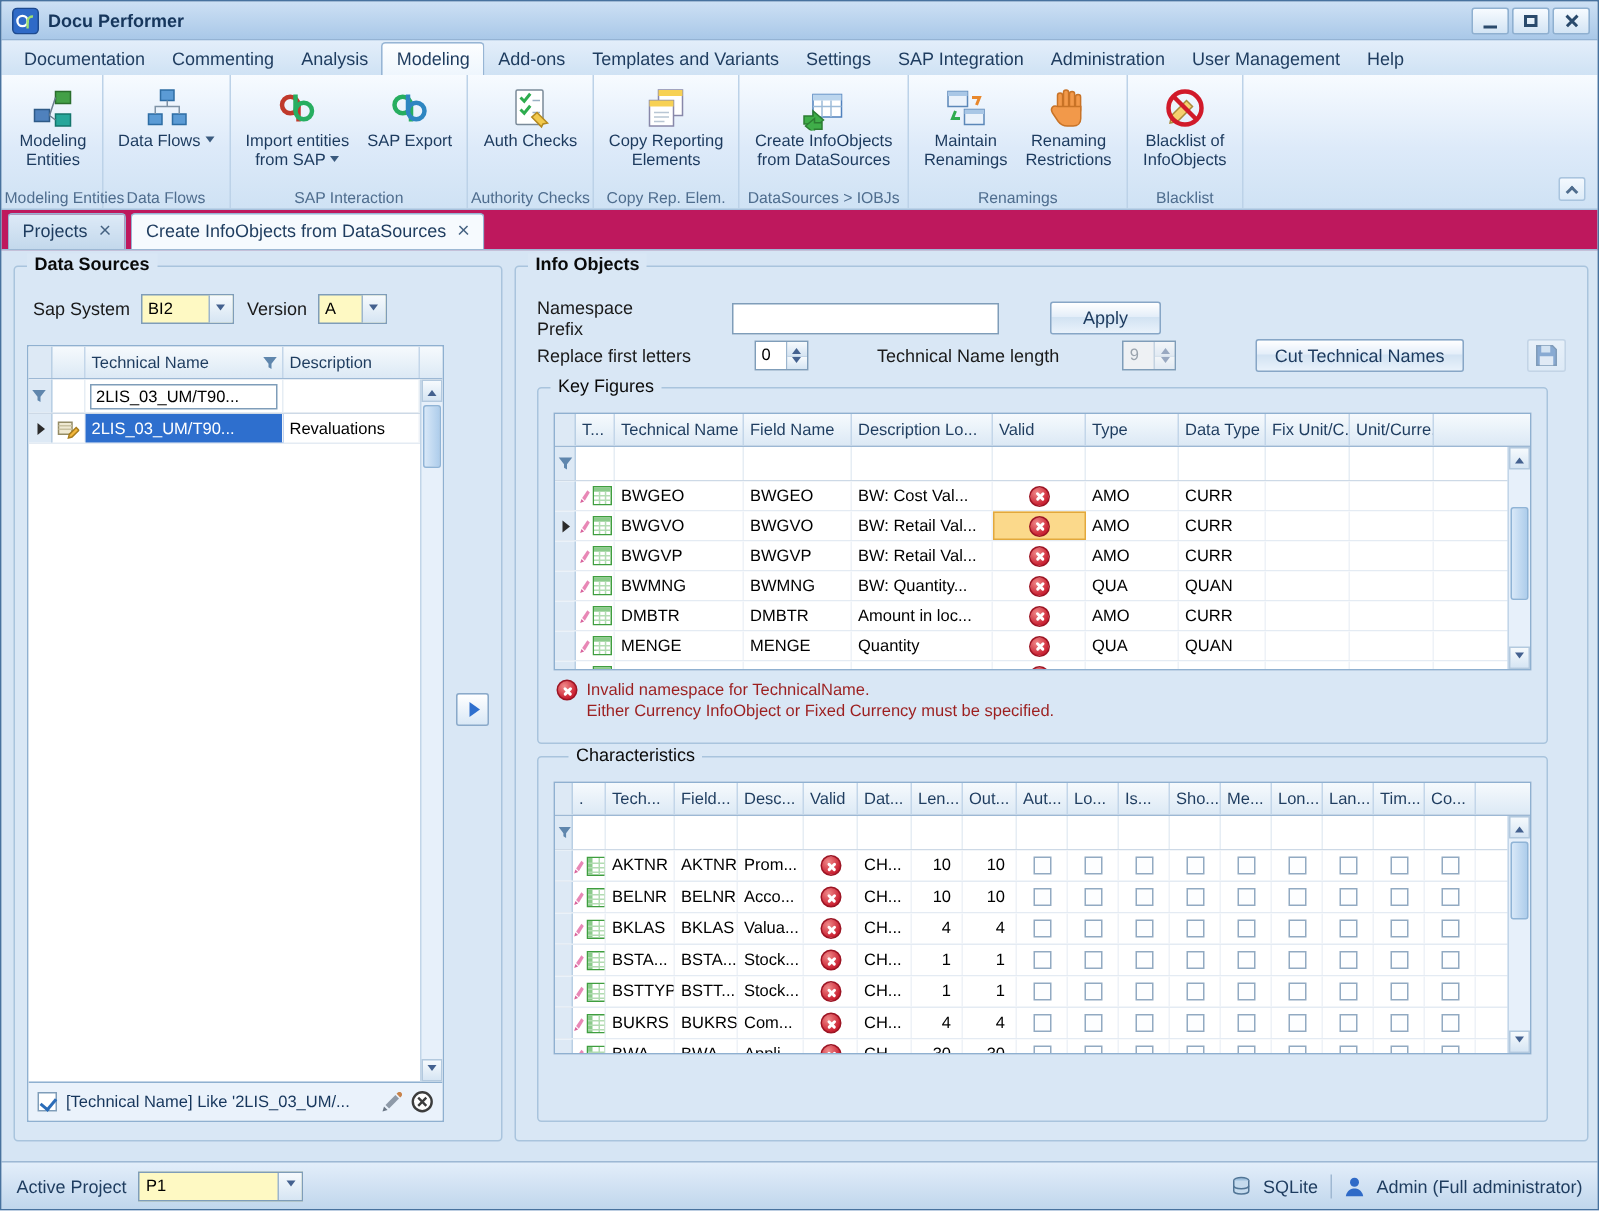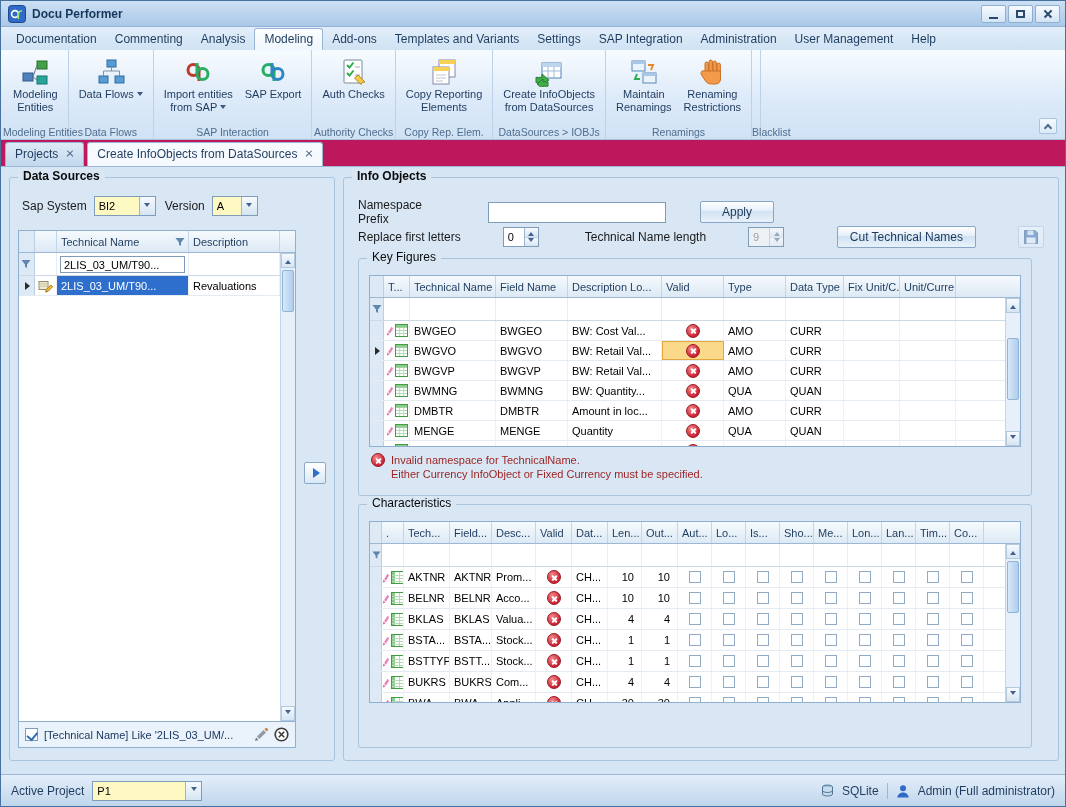--- a/index.html
+++ b/index.html
@@ -401,20 +401,31 @@
                 <use href="#r-rr"></use>
               </svg>
             </span>
           <div class="rtext"><span class="rlabel">Renaming
 Restrictions</span></div>
         </div>
       </div>
       <div class="rcaption">Renamings</div>
     </div>
     <div class="rgroup">
+      <div class="rbuttons">
+        <div class="rbtn">
+          <span class="ricon">
+              <svg class="icon30">
+                <use href="#r-bl"></use>
+              </svg>
+            </span>
+          <div class="rtext"><span class="rlabel">Blacklist of
+InfoObjects</span></div>
+        </div>
+      </div>
       <div class="rcaption">Blacklist</div>
     </div>
     <div class="ribbon-collapse">
         <div class="chev"></div>
       </div>
   </div>
 
   <div class="doc-tabs">
     <div class="dtab">
       <span>Projects</span>
@@ -774,21 +785,21 @@
         <div class="kf-errors">
           <span class="err"></span>
           <div>
             <div class="errtext">Invalid namespace for TechnicalName.</div>
             <div class="errtext">Either Currency InfoObject or Fixed Currency must be specified.</div>
           </div>
         </div>
       </div>
 
       <div class="groupbox" style="left:14px;top:326px;width:674px;height:244px;">
-        <span class="legend" style="font-weight:normal;">Characteristics</span>
+        <span class="legend" style="font-weight:normal;margin-left:12px;">Characteristics</span>
         <div class="grid ch" style="left:10px;top:16px;width:652px;height:182px;">
           <div class="gh">
             <div class="hc ci w-ind"></div>
             <div class="hc w-icn">.</div>
             <div class="hc w-tech">Tech...</div>
             <div class="hc w-fld">Field...</div>
             <div class="hc w-dsc">Desc...</div>
             <div class="hc w-val">Valid</div>
             <div class="hc w-dat">Dat...</div>
             <div class="hc w-len">Len...</div>

